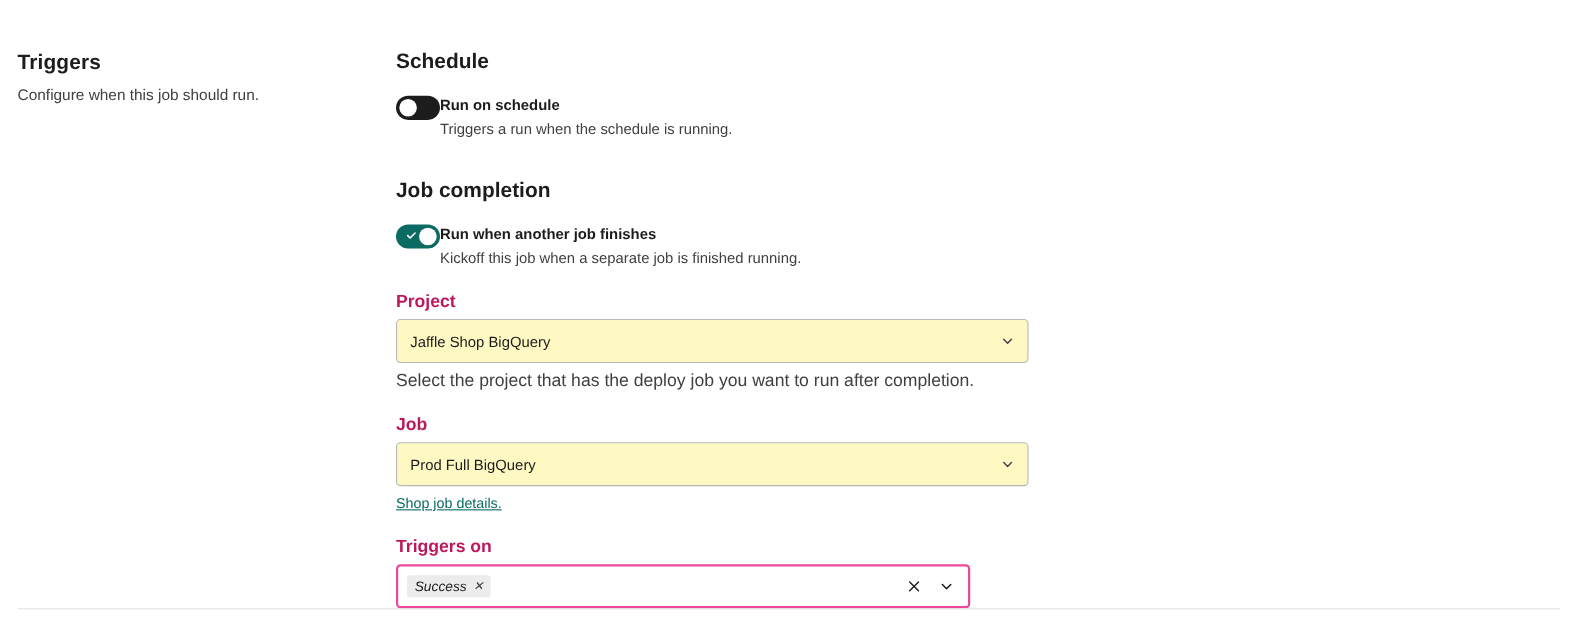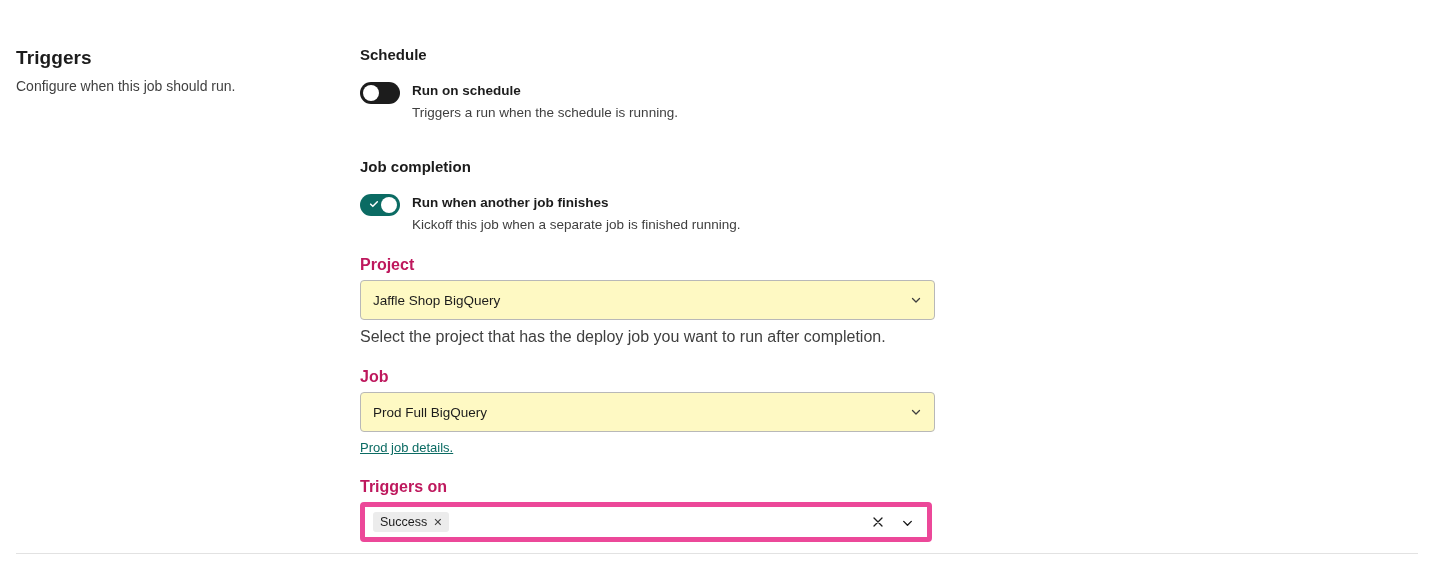--- a/index.html
+++ b/index.html
@@ -41,30 +41,29 @@
 
   
   .main-col {
     position: absolute;
     left: 360px;
     top: 46px;
     width: 600px;
   }
 
   .group-heading {
-    font-size: 15px;
+    font-size: 19px;
     font-weight: bold;
     color: #1c1c1c;
     margin: 0 0 18px 0;
   }
 
   .toggle-row {
     display: flex;
     align-items: flex-start;
-    gap: 12px;
     margin-bottom: 4px;
   }
 
   .switch {
     flex: 0 0 auto;
     width: 40px;
     height: 22px;
     border-radius: 11px;
     background: #1c1c1c;
     position: relative;
@@ -158,29 +157,30 @@
     color: #0b6b63;
     text-decoration: underline;
     margin-top: 8px;
     display: inline-block;
     cursor: pointer;
   }
 
   
   .multiselect {
     position: relative;
-    width: 572px;
+    width: 522px;
     min-height: 40px;
-    border: 5px solid #ec4899;
+    border: 2px solid #ec4899;
     border-radius: 4px;
     background: #fff;
     display: flex;
     align-items: center;
     padding: 0 60px 0 8px;
     cursor: text;
+    font-style: italic;
   }
   .chip {
     display: inline-flex;
     align-items: center;
     gap: 6px;
     background: #ececec;
     border-radius: 3px;
     padding: 3px 7px;
     font-size: 12.5px;
     color: #1c1c1c;
@@ -278,21 +278,21 @@
     <div class="field-block">
       <label class="field-label">Job</label>
       <div class="select-box">
         <span class="select-value">Prod Full BigQuery</span>
         <span class="chev">
           <svg width="12" height="12" viewBox="0 0 12 12" fill="none" aria-hidden="true">
             <path d="M2.5 4.5 L6 8 L9.5 4.5" stroke="currentColor" stroke-width="1.3" stroke-linecap="round" stroke-linejoin="round"></path>
           </svg>
         </span>
       </div>
-      <a class="link-text">Prod job details.</a>
+      <a class="link-text">Shop job details.</a>
     </div>
 
     <div class="field-block">
       <label class="field-label">Triggers on</label>
       <div class="multiselect">
         <span class="chip">
           <span>Success</span>
           <span class="chip-x">✕</span>
         </span>
         <span class="ms-clear">

